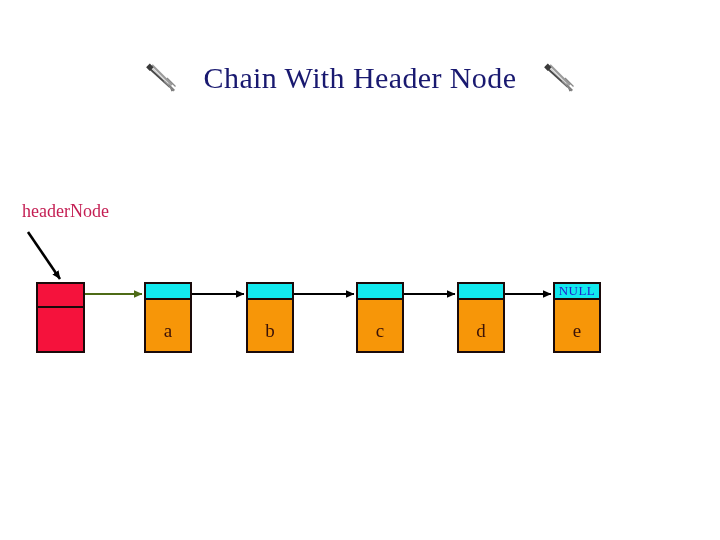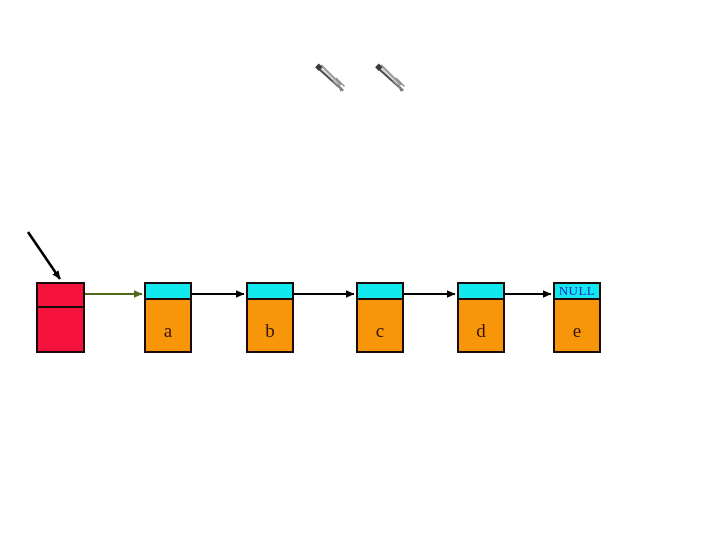--- a/index.html
+++ b/index.html
@@ -158,34 +158,36 @@
         <path d="M5 6 L26 25" stroke="#4a4a4a" stroke-width="2.2"></path>
         <path d="M8 3 L28 23" stroke="#9a9a9a" stroke-width="2.2"></path>
         <path d="M6.5 4.5 L27 24.5" stroke="#d0d0d0" stroke-width="1.2"></path>
       </g>
       <rect x="3.2" y="2.6" width="5.2" height="5.2" transform="rotate(45 5.8 5.2)" fill="#3a3a3a"></rect>
       <path d="M24 21 L31 28 L27.5 29.5 Z" fill="#707070"></path>
       <path d="M20 19 L30 29" stroke="#888888" stroke-width="1.4" fill="none"></path>
       <path d="M23 16 L31.5 24.5" stroke="#888888" stroke-width="1.2" fill="none"></path>
     </svg>
 
+    <div id="title-text">Chain With Header Node</div>
 
     <svg class="title-clip" viewBox="0 0 34 32" aria-hidden="true">
       <g stroke="#6f6f6f" stroke-width="1.1" fill="none">
         <path d="M5 6 L26 25" stroke="#4a4a4a" stroke-width="2.2"></path>
         <path d="M8 3 L28 23" stroke="#9a9a9a" stroke-width="2.2"></path>
         <path d="M6.5 4.5 L27 24.5" stroke="#d0d0d0" stroke-width="1.2"></path>
       </g>
       <rect x="3.2" y="2.6" width="5.2" height="5.2" transform="rotate(45 5.8 5.2)" fill="#3a3a3a"></rect>
       <path d="M24 21 L31 28 L27.5 29.5 Z" fill="#707070"></path>
       <path d="M20 19 L30 29" stroke="#888888" stroke-width="1.4" fill="none"></path>
       <path d="M23 16 L31.5 24.5" stroke="#888888" stroke-width="1.2" fill="none"></path>
     </svg>
   </div>
 
+  <div id="headernode-label">headerNode</div>
 
   <svg id="diagram-svg" aria-hidden="true">
     <defs>
       <marker id="arrowBlack" markerWidth="9" markerHeight="9" refX="8" refY="4.5" orient="auto" markerUnits="userSpaceOnUse">
         <path d="M0,0.8 L8.4,4.5 L0,8.2 Z" fill="#000000"></path>
       </marker>
       <marker id="arrowGreen" markerWidth="9" markerHeight="9" refX="8" refY="4.5" orient="auto" markerUnits="userSpaceOnUse">
         <path d="M0,0.8 L8.4,4.5 L0,8.2 Z" fill="#4d6b16"></path>
       </marker>
     </defs>

